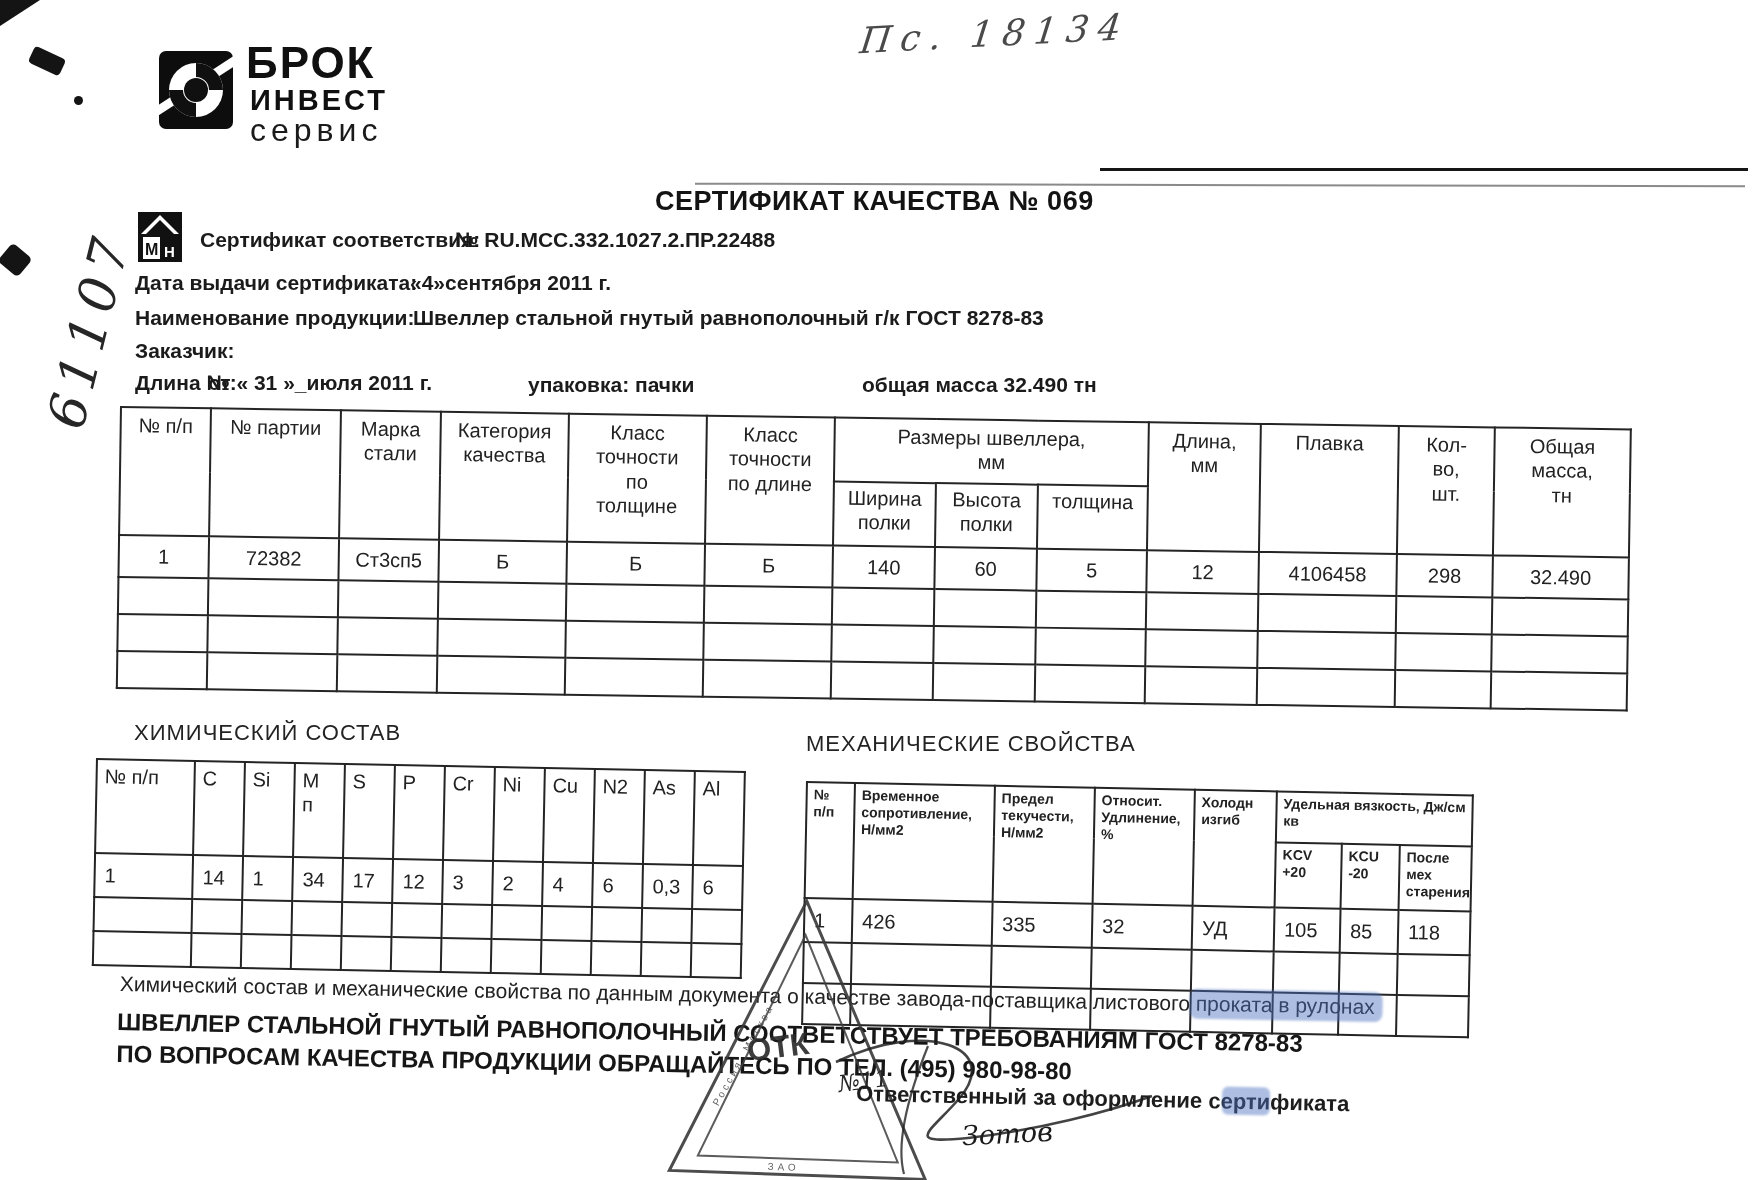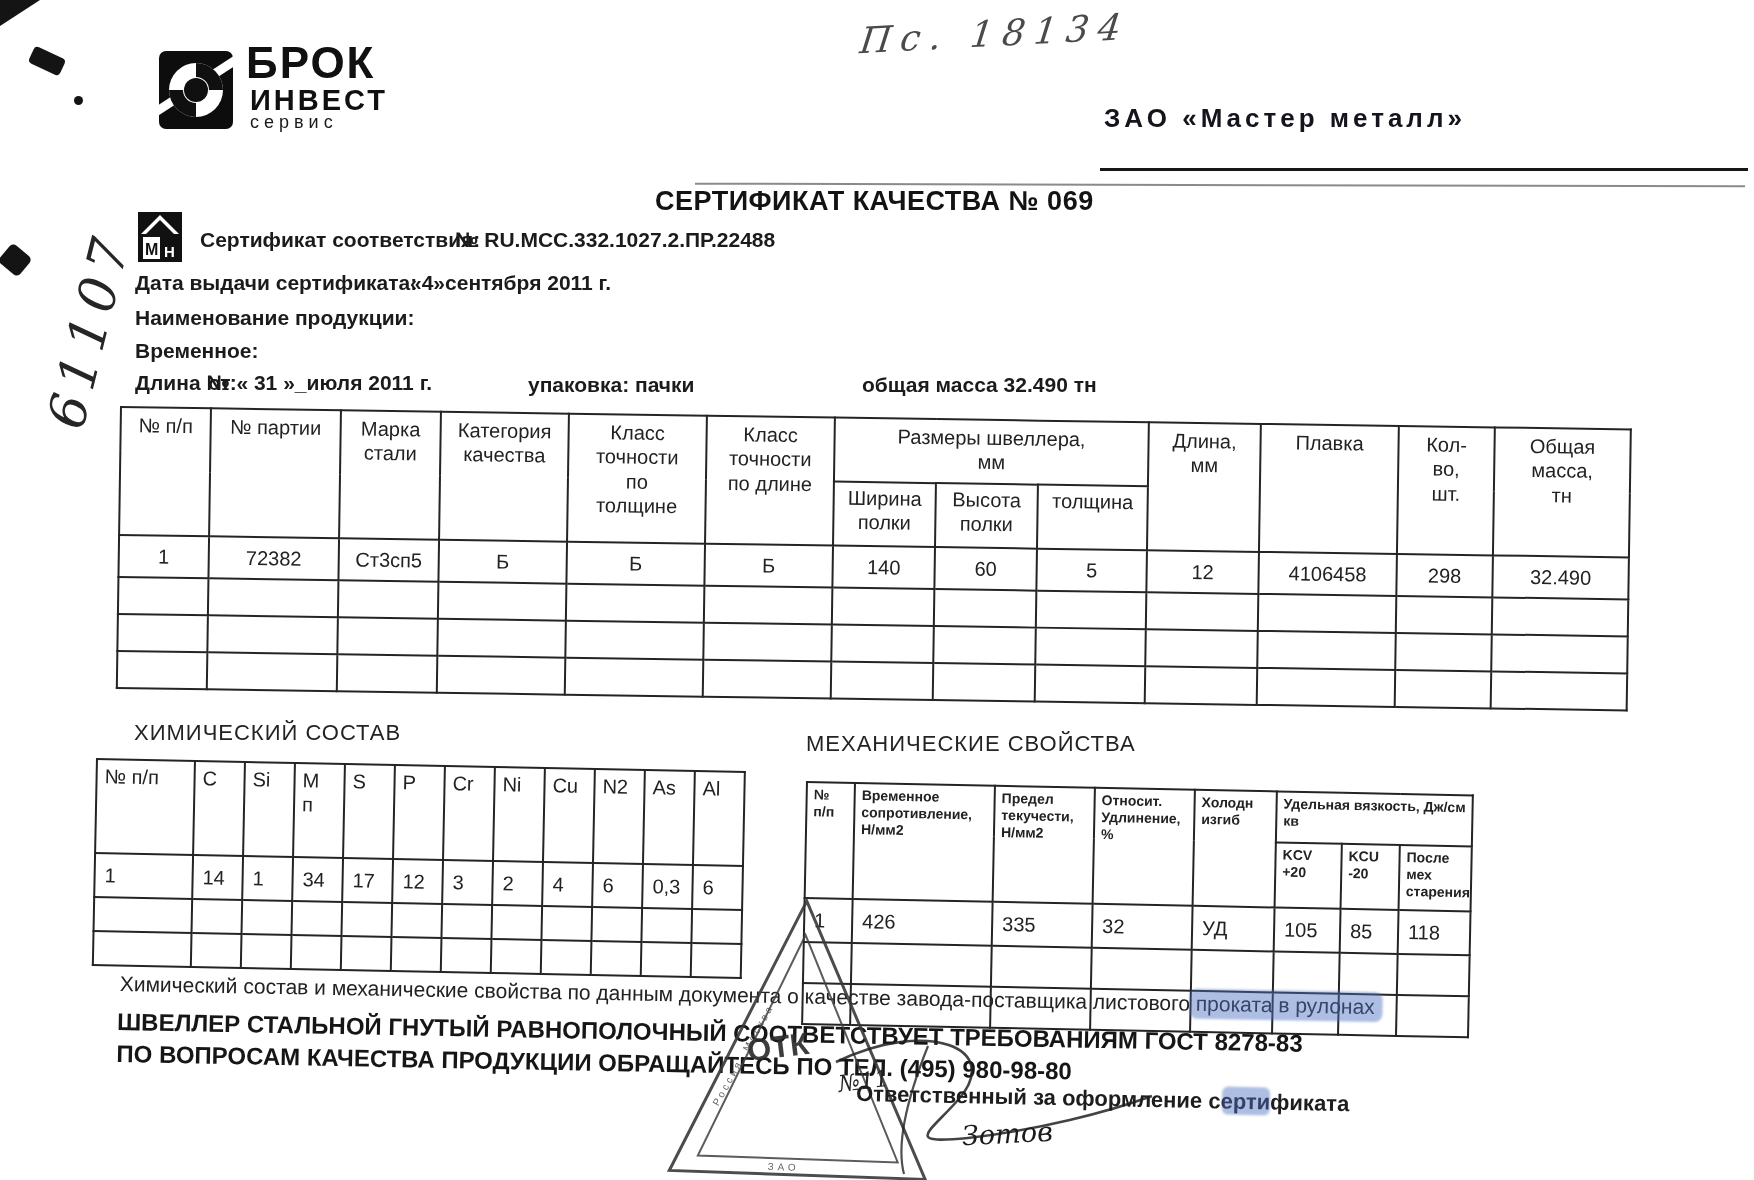--- a/index.html
+++ b/index.html
@@ -4,21 +4,21 @@
 <style>
   html,body{margin:0;padding:0;background:#9a9a9a;}
   .page{position:relative;width:1754px;height:1180px;background:#ffffff;overflow:hidden;
         font-family:"Liberation Sans",sans-serif;color:#1d1d1d;}
   .abs{position:absolute;}
 
   
   .logo-mark{left:158px;top:48px;width:76px;height:84px;}
   .logo-line1{left:246px;top:38px;font-size:44px;font-weight:bold;letter-spacing:2px;color:#101010;}
   .logo-line2{left:250px;top:84px;font-size:29px;font-weight:bold;letter-spacing:3px;color:#101010;}
-  .logo-line3{left:250px;top:112px;font-size:18px;font-weight:normal;letter-spacing:5px;color:#1a1a1a;}
+  .logo-line3{left:250px;top:112px;font-size:32px;font-weight:normal;letter-spacing:5px;color:#1a1a1a;}
   .logo-sub{left:134px;top:146px;font-size:24px;font-weight:bold;letter-spacing:9px;color:#0f0f0f;}
   .hand-top{left:860px;top:8px;width:460px;font-family:"DejaVu Serif",serif;font-style:italic;
             font-size:36px;letter-spacing:9px;color:#2b2b2b;opacity:.85;transform:rotate(-3deg) skewX(-10deg);}
   .company{left:1104px;top:103px;font-size:26px;font-weight:bold;letter-spacing:4px;color:#14141c;}
   .address{left:1104px;top:140px;font-size:20px;font-weight:bold;letter-spacing:.5px;color:#1b1b22;}
   .addr-line{left:1100px;top:168px;width:648px;height:3px;background:#161616;}
   .fold-line{left:695px;top:184px;width:1050px;height:2px;background:#2a2a2a;opacity:.55;transform:rotate(.15deg);}
 
   
   .title{left:655px;top:186px;font-size:27px;font-weight:bold;letter-spacing:.5px;color:#131313;}
@@ -108,40 +108,40 @@
     <path d="M38 15 a27 27 0 0 1 27 27 l-14 0 a13 13 0 0 0 -13 -13 z" fill="#101010"></path>
     <path d="M38 69 a27 27 0 0 1 -27 -27 l14 0 a13 13 0 0 0 13 13 z" fill="#101010"></path>
     <circle cx="38" cy="42" r="12" fill="#101010"></circle>
   </svg>
   <div class="abs logo-line1">БРОК</div>
   <div class="abs logo-line2">ИНВЕСТ</div>
   <div class="abs logo-line3">сервис</div>
 
   <div class="abs hand-top">Пс. 18134</div>
 
-  <div class="abs company">ЗАО «Мастер металл»</div>
   <div class="abs addr-line"></div>
   <div class="abs fold-line"></div>
 
   <div class="abs title">СЕРТИФИКАТ КАЧЕСТВА № 069</div>
 
   <svg class="abs cert-icon" viewBox="0 0 48 56">
     <rect x="2" y="4" width="44" height="50" fill="#111111"></rect>
     <polygon points="5,26 24,7 43,26" fill="#ffffff"></polygon>
     <polygon points="10,26 24,12 38,26" fill="#111111"></polygon>
     <rect x="7" y="29" width="17" height="22" fill="#ffffff"></rect>
     <text x="9" y="47" font-size="16" font-weight="bold" fill="#111111" font-family="Liberation Sans, sans-serif">М</text>
     <text x="28" y="49" font-size="15" font-weight="bold" fill="#ffffff" font-family="Liberation Sans, sans-serif">Н</text>
   </svg>
   <div class="abs info l-conf">Сертификат соответствия:</div>
   <div class="abs info v-conf">№ RU.MCC.332.1027.2.ПР.22488</div>
   <div class="abs info l-date">Дата выдачи сертификата:</div>
   <div class="abs info v-date">«4»сентября 2011 г.</div>
   <div class="abs info l-prod">Наименование продукции:</div>
-  <div class="abs info l-cust">Временное:</div>
+  <div class="abs info v-prod">Швеллер стальной гнутый  равнополочный  г/к  ГОСТ 8278-83</div>
+  <div class="abs info l-cust">Заказчик:</div>
   <div class="abs info l-ord">Длина №:</div>
   <div class="abs info v-ord">от « 31 »_июля 2011 г.</div>
   <div class="abs info v-pack">упаковка: пачки</div>
   <div class="abs info v-mass">общая масса 32.490 тн</div>
 
   <div class="abs main-wrap">
   <table class="main tilt1">
     <colgroup>
       <col style="width:90px">
           <col style="width:130px">

